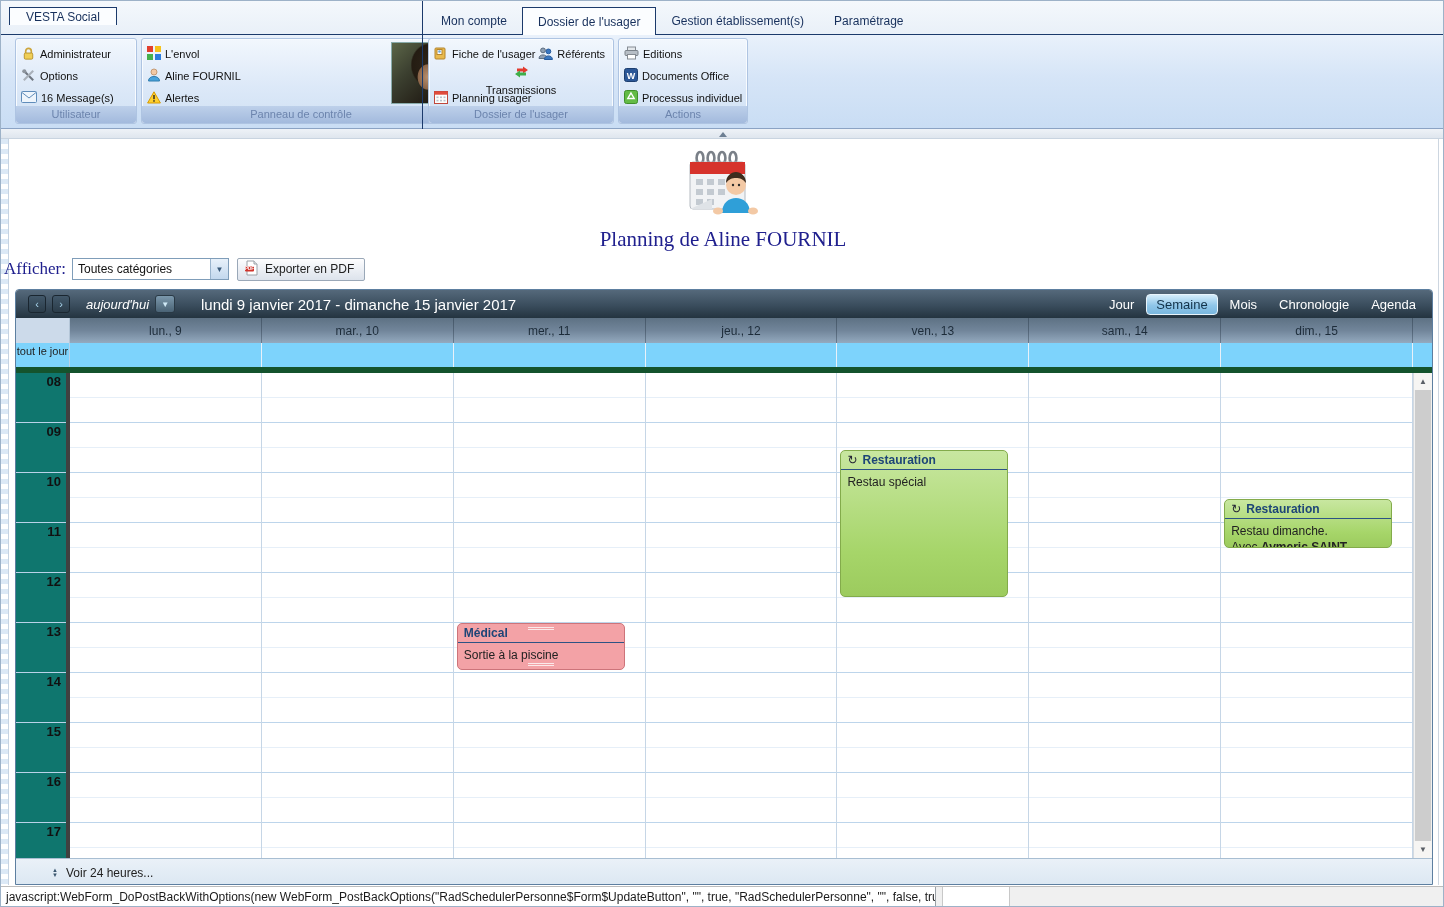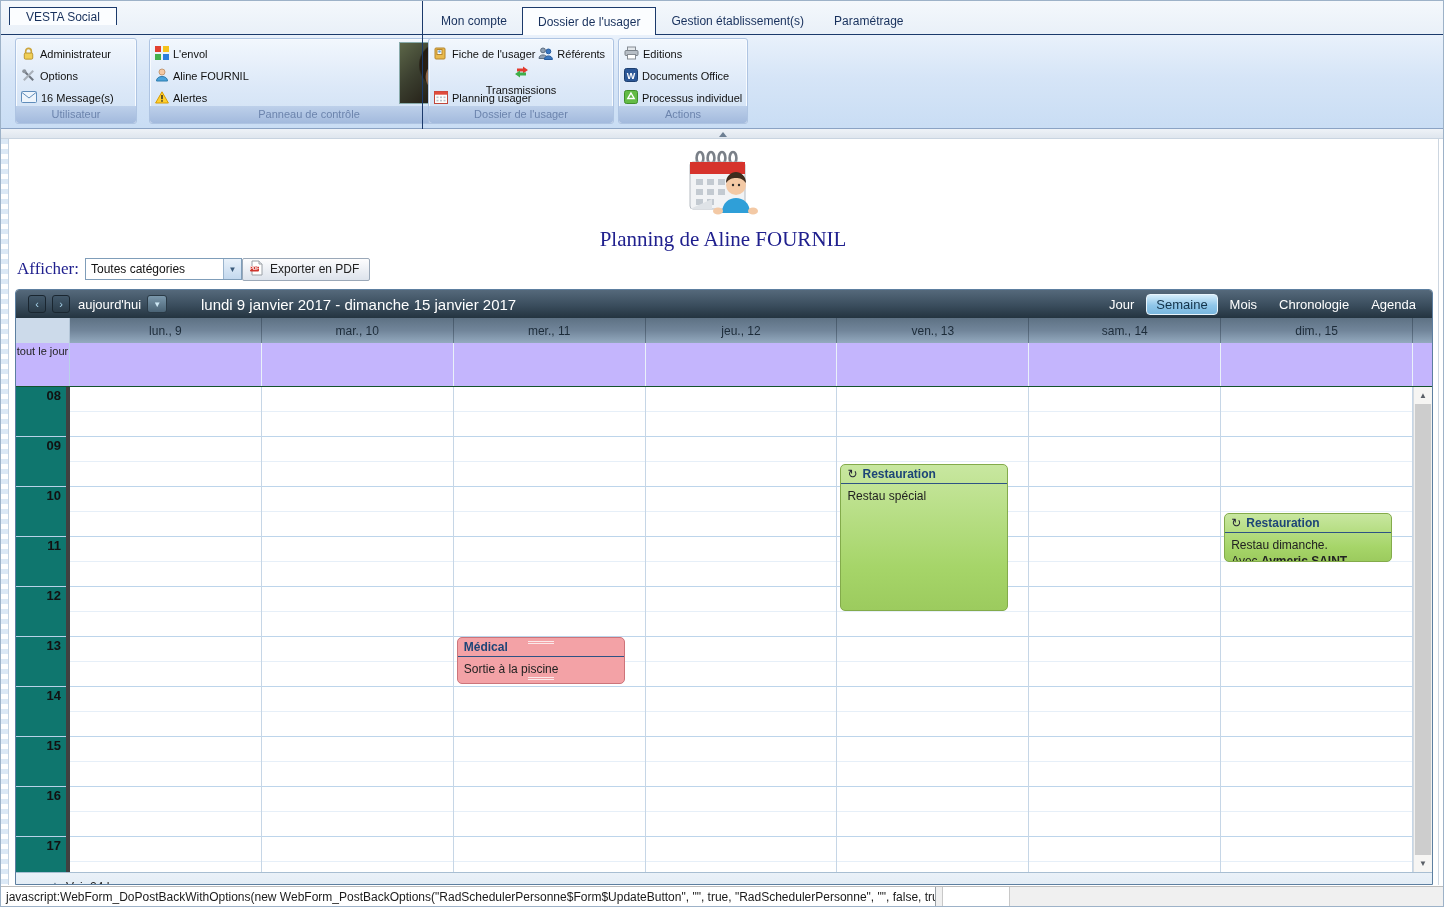--- a/index.html
+++ b/index.html
@@ -15,21 +15,21 @@
   .rtab.active { background:#fbfdff; border:1px solid #1b3a6b; border-bottom:none; }
   .vdivider { position:absolute; left:421px; top:0; width:1px; height:128px; background:#1b3a6b; }
 
   
   .ribbon { position:absolute; left:0; top:34px; width:1444px; height:94px; background:linear-gradient(180deg,#e9f1fb 0%,#d6e5f7 45%,#c9ddf4 100%); border-bottom:1px solid #8ba3c4; }
   .rgroup { position:absolute; top:3px; height:86px; border:1px solid #aec4e2; border-radius:3px; background:linear-gradient(180deg,#f2f7fd,#dde9f8 55%,#d0e1f4); box-shadow:inset 0 0 0 1px #f8fbfe; }
   .rgroup-footer { position:absolute; left:0; right:0; bottom:0; height:17px; line-height:16px; text-align:center; font-size:11px; color:#6c84ad; background:linear-gradient(#bdd0ea,#a3badd); border-radius:0 0 3px 3px; }
   .ritems { padding:4px 5px; display:flex; flex-direction:column; }
   .ritem { height:22px; display:flex; align-items:center; gap:4px; font-size:11px; color:#111; white-space:nowrap; cursor:default; }
   .g-utilisateur { left:14px; width:122px; }
-  .g-panneau { left:148px; width:320px; }
+  .g-panneau { left:140px; width:320px; }
   .g-dossier { left:427px; width:186px; }
   .g-actions { left:617px; width:130px; }
   .g-urgence { left:753px; width:100px; }
   .dossier-grid { display:grid; grid-template-columns:auto auto; padding:4px 5px; }
   .dossier-grid .ritem { height:22px; }
   .photo { position:absolute; right:3px; top:3px; width:66px; height:62px; border:1px solid #8aa; background:
       radial-gradient(ellipse 18px 22px at 36px 34px, #b98f6e 0%, #8a6448 55%, transparent 60%),
       radial-gradient(ellipse 30px 34px at 38px 22px, #2e2419 0%, #241c12 60%, transparent 65%),
       linear-gradient(135deg,#5c6648 0%,#3c4030 35%,#221d15 75%,#120f0a 100%); }
   .g-urgence .ritems { align-items:center; padding-top:2px; }
@@ -41,45 +41,45 @@
   .grip:before { content:""; border-left:4px solid transparent; border-right:4px solid transparent; border-bottom:5px solid #6d7f93; }
 
   
   .leftstrip { position:absolute; left:0; top:138px; width:8px; height:746px; background:repeating-linear-gradient(to bottom,#dce9f6 0 5px,#ffffff 5px 10px); border-right:1px solid #c5d3e2; }
   .rightline { position:absolute; left:1437px; top:138px; width:1px; height:746px; background:#cdd6e0; }
 
   
   .bigicon { position:absolute; left:683px; top:146px; }
   .page-title { position:absolute; left:0; top:226px; width:1444px; text-align:center; font-family:"Liberation Serif", serif; font-size:21px; color:#20208e; }
 
-  .filter-row { position:absolute; left:16px; top:255px; height:26px; display:flex; align-items:center; }
+  .filter-row { position:absolute; left:3px; top:255px; height:26px; display:flex; align-items:center; }
   .filter-label { font-family:"Liberation Serif", serif; font-size:17px; color:#20208e; margin-right:6px; }
   .combo { width:157px; height:22px; background:#fff; border:1px solid #7f9db9; display:flex; align-items:center; font-size:12px; color:#111; }
   .combo-text { flex:1; padding-left:5px; }
   .combo-arrow { width:18px; height:100%; background:linear-gradient(#e8f1fa,#c3d8ee); border-left:1px solid #9ab4cd; display:flex; align-items:center; justify-content:center; font-size:8px; color:#3a5a7a; }
-  .pdf-btn { height:23px; padding:0 10px 0 6px; display:flex; align-items:center; gap:6px; font-size:12px; color:#222; background:linear-gradient(#fdfdfe,#e9edf3 60%,#dde3ec); border:1px solid #9aa8b8; border-radius:2px; cursor:default; }
+  .pdf-btn { margin-left:8px; height:23px; padding:0 10px 0 6px; display:flex; align-items:center; gap:6px; font-size:12px; color:#222; background:linear-gradient(#fdfdfe,#e9edf3 60%,#dde3ec); border:1px solid #9aa8b8; border-radius:2px; cursor:default; }
 
   
   .scheduler { position:absolute; left:14px; top:288px; width:1418px; height:596px; border:1px solid #5d7fa0; border-radius:4px 4px 0 0; overflow:hidden; background:#fff; }
   .sch-toolbar { position:relative; height:28px; background:linear-gradient(#55697b,#3a4d5d 55%,#243440); display:flex; align-items:center; color:#fff; }
   .navbtn { width:18px; height:18px; margin-left:6px; border-radius:3px; background:linear-gradient(#42586a,#2b3c49); border:1px solid #1a2630; color:#a8d4ec; font-size:11px; line-height:16px; text-align:center; cursor:pointer; }
   .navbtn:first-child { margin-left:12px; }
-  .today-lbl { margin-left:8px; font-size:13px; }
+  .today-lbl { margin-left:16px; font-size:13px;font-style:italic; }
   .today-dd { width:20px; height:18px; margin-left:6px; border-radius:3px; background:linear-gradient(#7b98ac,#4a6375); border:1px solid #2a3a46; color:#cfe9f6; font-size:8px; line-height:17px; text-align:center; cursor:pointer; }
   .sch-title { position:absolute; left:185px; font-size:15px; color:#fff; }
   .viewbtns { position:absolute; right:6px; display:flex; gap:2px; }
   .viewbtn { padding:3px 10px; font-size:13px; color:#fff; border-radius:4px; cursor:pointer; }
   .viewbtn.active { background:linear-gradient(#d3ecfa,#8fc6e9 55%,#7ab8e0); color:#13334a; border:1px solid #e8f4fb; padding:2px 9px; }
 
   .sch-header { display:flex; height:25px; background:linear-gradient(#5e7284,#71859a 50%,#94aabf); }
   .sch-corner { width:54px; background:#ccdaea; border-right:1px solid #b4c6d8; }
   .day-head { flex:1; display:flex; align-items:center; justify-content:center; font-size:12px; color:#1d2c3a; border-right:1px solid rgba(25,40,55,.35); }
   .head-cap { width:19px; }
 
-  .allday-row { display:flex; height:44px; background:#c4b5fd; border-bottom:1px solid #14532d; }
+  .allday-row { display:flex; height:30px; background:#7dd3fc; border-bottom:6px solid #14532d; }
   .allday-label { width:54px; font-size:11px; color:#222; text-align:center; line-height:1.25; padding-top:2px; border-right:1px solid #b9d2e8; }
   .allday-cell { flex:1; border-right:1px solid #e9f1f9; }
   .allday-cap { width:19px; }
 
   .sch-grid { display:flex; height:485px; position:relative; overflow:hidden; }
   .time-col { width:54px; background:#0f766e; border-right:4px solid #404040; }
   .hour-cell { height:50px; border-bottom:1px solid #b9d2e8; font-size:13px; font-weight:bold; color:#111; text-align:right; padding:1px 5px 0 0; }
   .day-col { flex:1; position:relative; border-right:1px solid #c6d6e6;
     background-image:
       repeating-linear-gradient(to bottom, transparent 0 49px, #bdd5eb 49px 50px),

